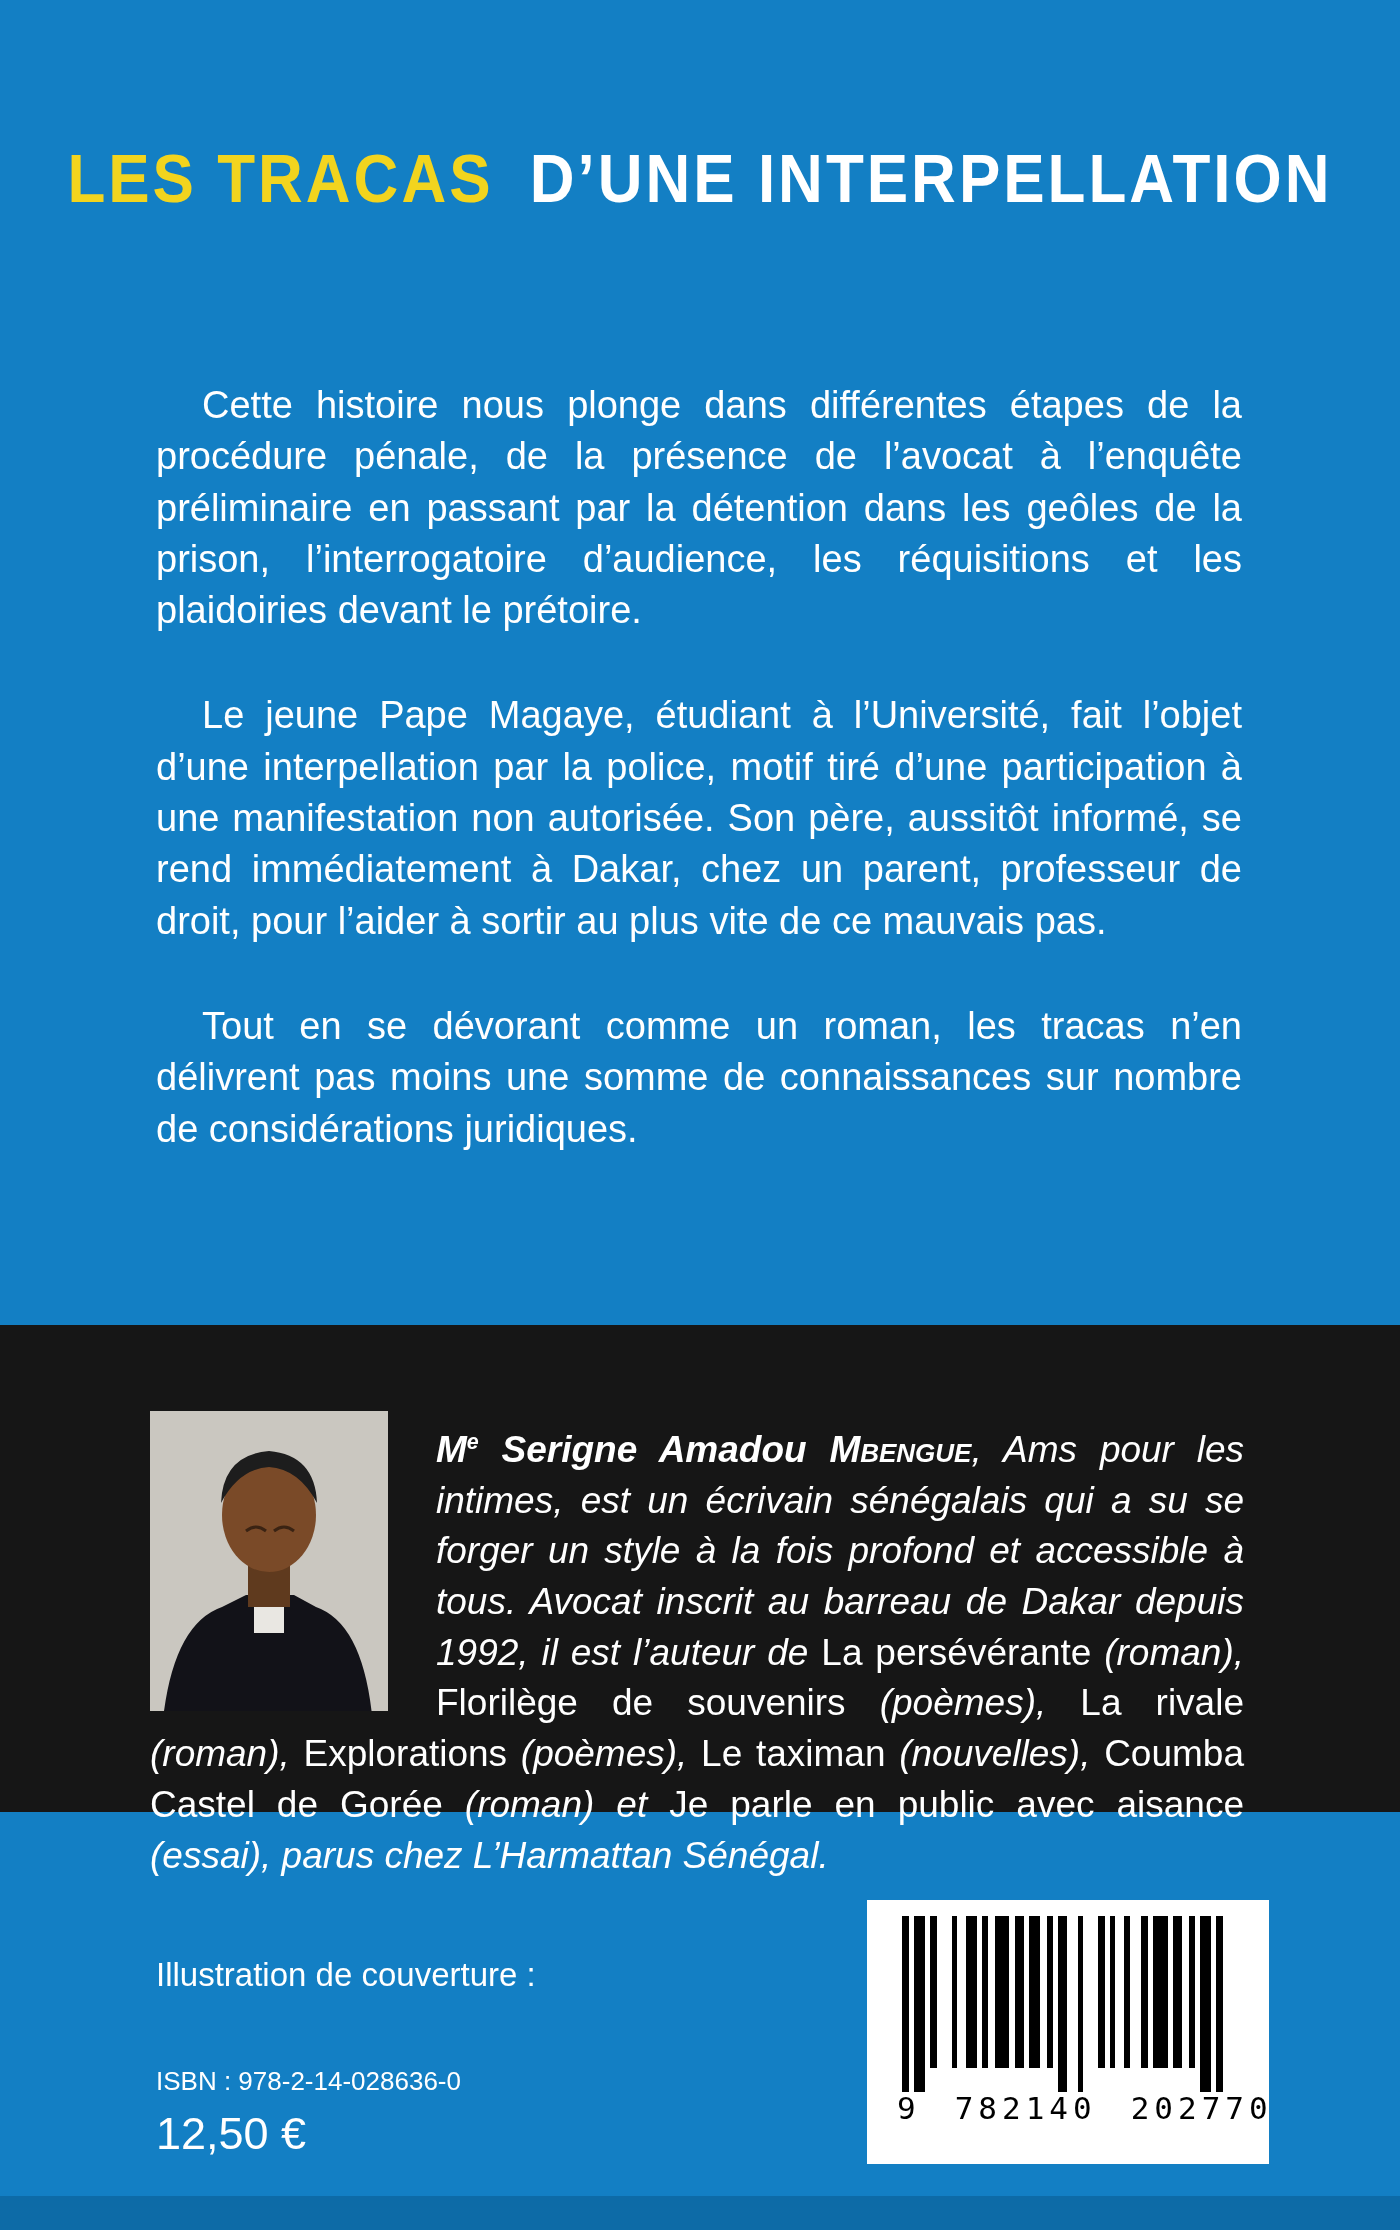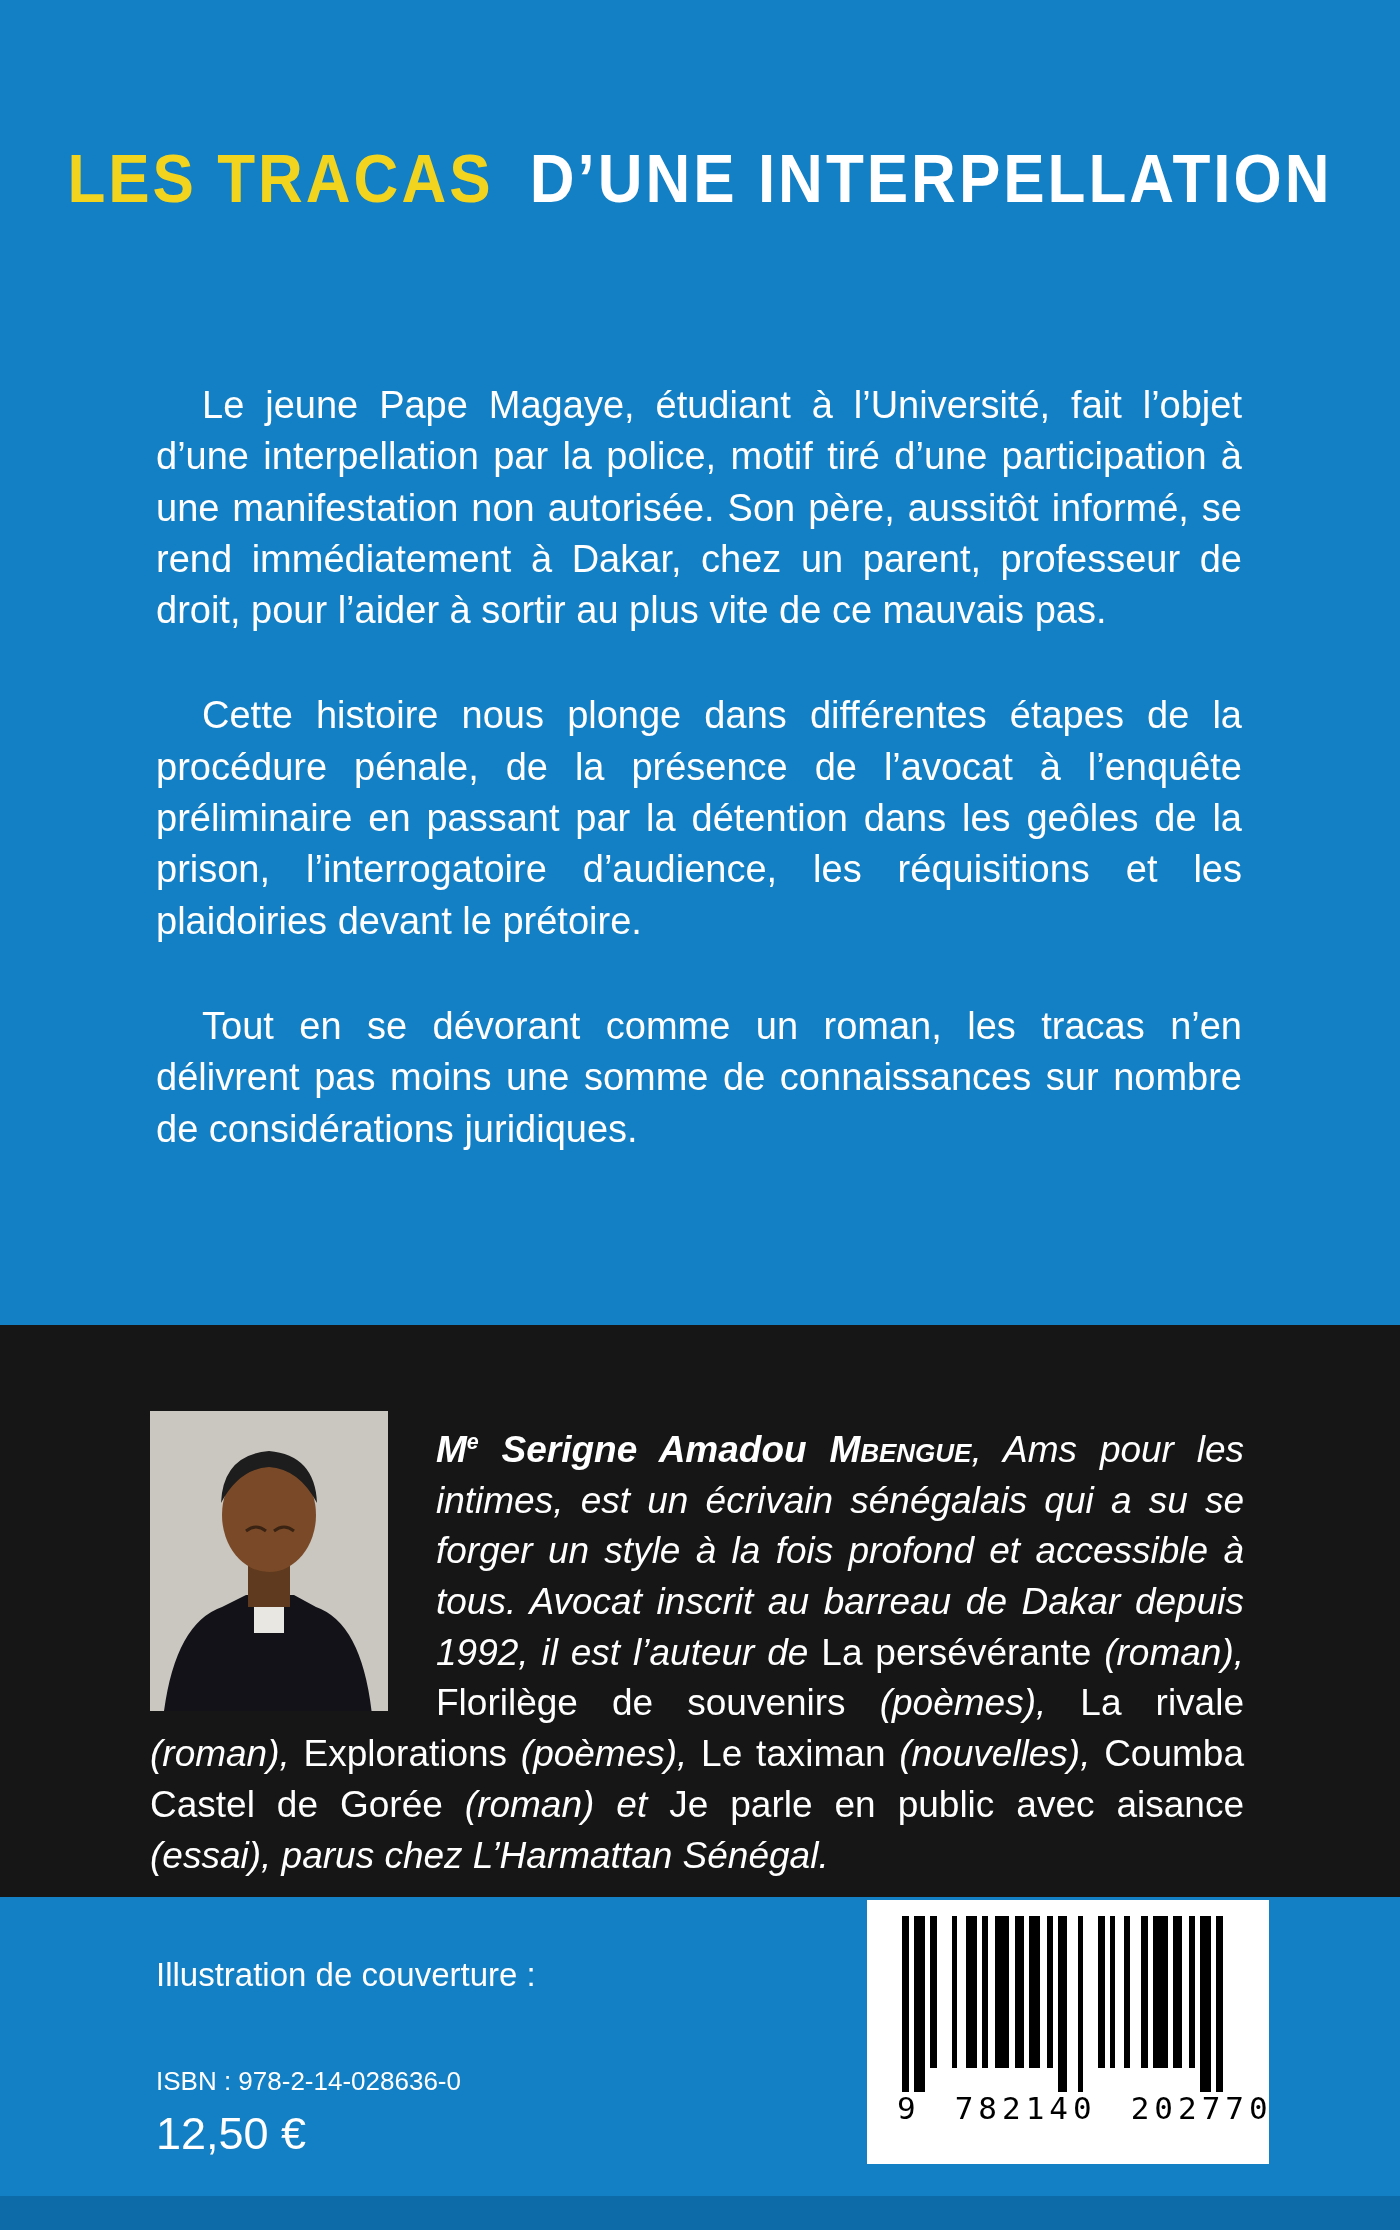--- a/index.html
+++ b/index.html
@@ -30,21 +30,21 @@
   .synopsis {
     position:absolute; top:380px; left:156px; right:158px;
     font-size:38px; line-height:1.35;
     text-align:justify;
   }
   .synopsis p { margin:0 0 54px 0; text-indent:46px; }
   .synopsis p:last-child { margin-bottom:15px; }
 
   
   .band {
-    position:absolute; top:1325px; left:0; right:0; height:572px;
+    position:absolute; top:1325px; left:0; right:0; height:487px;
     background:var(--band, #161616);
   }
   .band-inner { padding:100px 156px 0 150px; }
   .photo {
     float:left;
     width:238px; height:300px;
     margin:-14px 48px 8px 0;
     overflow:hidden;
   }
   .photo svg { display:block; width:100%; height:100%; }
@@ -108,22 +108,22 @@
 <body>
 
 <div class="page">
 
   <h1 class="title">
     <span class="t1">LES TRACAS</span>
     <span class="t2">D’UNE INTERPELLATION</span>
   </h1>
 
   <section class="synopsis">
+      <p>Cette histoire nous plonge dans différentes étapes de la procédure pénale, de la présence de l’avocat à l’enquête préliminaire en passant par la détention dans les geôles de la prison, l’interrogatoire d’audience, les réquisitions et les plaidoiries devant le prétoire.</p>
       <p>Le jeune Pape Magaye, étudiant à l’Université, fait l’objet d’une interpellation par la police, motif tiré d’une participation à une manifestation non autorisée. Son père, aussitôt informé, se rend immédiatement à Dakar, chez un parent, professeur de droit, pour l’aider à sortir au plus vite de ce mauvais pas.</p>
-      <p>Cette histoire nous plonge dans différentes étapes de la procédure pénale, de la présence de l’avocat à l’enquête préliminaire en passant par la détention dans les geôles de la prison, l’interrogatoire d’audience, les réquisitions et les plaidoiries devant le prétoire.</p>
       <p>Tout en se dévorant comme un roman, les tracas n’en délivrent pas moins une somme de connaissances sur nombre de considérations juridiques.</p>
     </section>
 
   <section class="band">
     <div class="band-inner">
       <div class="photo">
         <svg viewBox="0 0 238 300" preserveAspectRatio="none">
           <rect width="238" height="300" fill="#cfccc5"></rect>
           <rect width="238" height="300" fill="#c4c1ba" opacity="0.4"></rect>
           <path d="M14 300 Q26 212 72 196 L96 184 h48 l22 12 q46 16 56 108 z" fill="#121218"></path>

